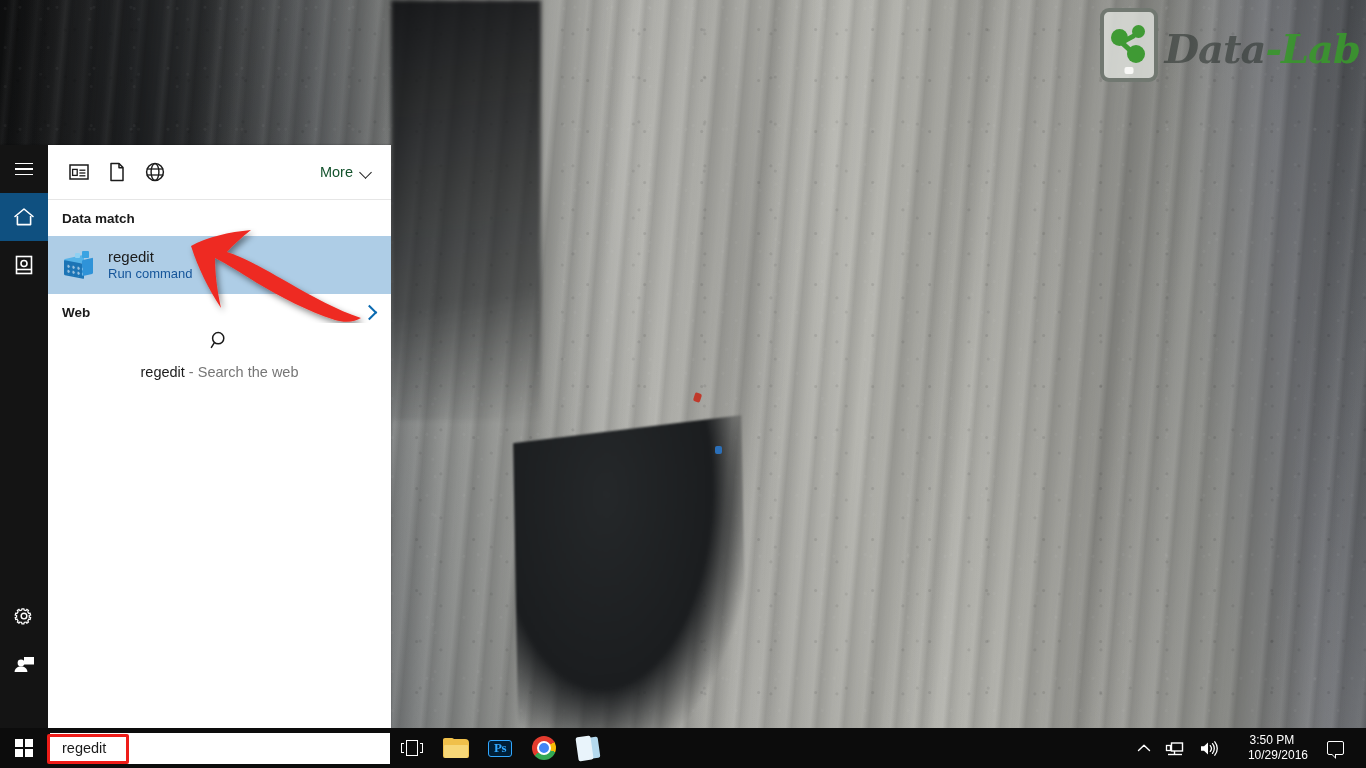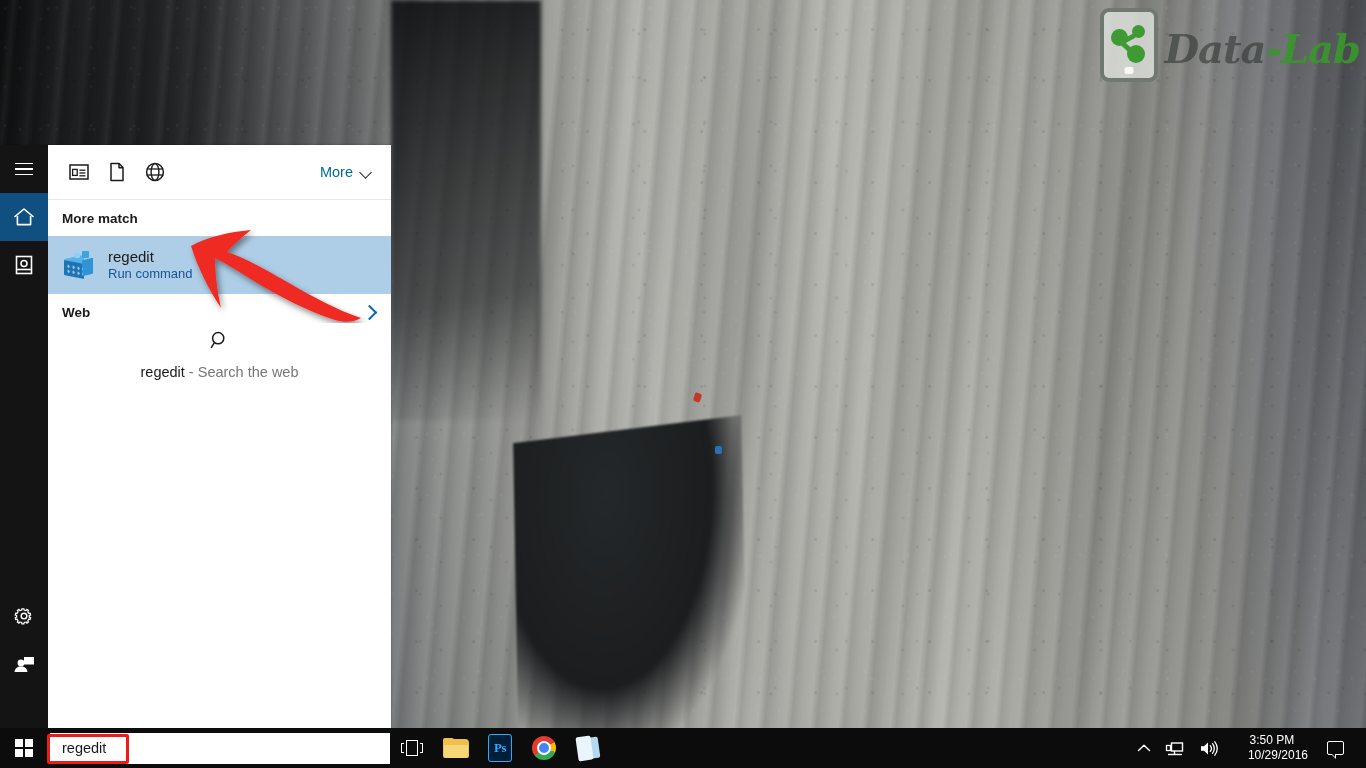--- a/index.html
+++ b/index.html
@@ -156,21 +156,21 @@
     border-bottom: 1px solid #e6e6e6;
   }
   .filter-icon {
     width: 38px; height: 38px;
     display: flex; align-items: center; justify-content: center;
     color: #1b1b1b;
   }
   .filter-spacer { flex: 1 1 auto; }
   #more-btn {
     display: flex; align-items: center; gap: 7px;
-    font-size: 14.5px; color: #0369a1; padding: 4px 2px; margin-left: 48px;
+    font-size: 14.5px; color: #14532d; padding: 4px 2px; margin-left: 48px;
   }
   #more-btn .chev {
     width: 13px; height: 8px; position: relative;
   }
   #more-btn .chev::before {
     content: ""; position: absolute; left: 1px; top: 0;
     width: 8px; height: 8px;
     border-right: 1.6px solid #1b1b1b; border-bottom: 1.6px solid #1b1b1b;
     transform: rotate(45deg);
   }
@@ -271,21 +271,21 @@
   
   .folder { width: 26px; height: 21px; position: relative; }
   .folder .f-back { position: absolute; left: 0; top: 1px; width: 26px; height: 19px;
     background: #f0c04a; border-radius: 2px 4px 2px 2px; }
   .folder .f-tab { position: absolute; left: 0; top: 0; width: 11px; height: 4px; background: #f0c04a; border-radius: 2px 2px 0 0; }
   .folder .f-front { position: absolute; left: 1px; top: 7px; width: 24px; height: 13px;
     background: #f7d777; border-radius: 1px 1px 2px 2px; }
   .folder .f-win { position: absolute; left: 8px; top: 10px; width: 9px; height: 8px; background: #8fd2f0; border-radius: 1px; }
 
   
-  .ps { width: 24px; height: 28px; background: #001e36; border: 1.8px solid #31a8ff;
+  .ps { width: 24px; height: 17px; background: #001e36; border: 1.8px solid #31a8ff;
     border-radius: 3px; color: #31a8ff; font-size: 13px; font-weight: bold;
     display: flex; align-items: center; justify-content: center;
     font-family: "Liberation Serif", serif; letter-spacing: -.5px; }
 
   
   .chrome { width: 24px; height: 24px; border-radius: 50%; position: relative; overflow: hidden;
     background: conic-gradient(from -60deg, #e33b2e 0deg 120deg, #fbbc05 120deg 170deg, #34a853 170deg 290deg, #e33b2e 290deg 360deg); }
   .chrome::after { content: ""; position: absolute; left: 50%; top: 50%; transform: translate(-50%,-50%);
     width: 10px; height: 10px; background: #4285f4; border: 2px solid #fff; border-radius: 50%; }
 
@@ -411,21 +411,21 @@
             <line x1="1.7" y1="13" x2="18.3" y2="13" stroke="#1b1b1b" stroke-width="1.3"></line>
           </svg>
         </div>
         <div class="filter-spacer"></div>
         <div id="more-btn">
           <span>More</span>
           <span class="chev"></span>
         </div>
       </div>
 
-      <div class="section-header">More match</div>
+      <div class="section-header">Data match</div>
 
       <div class="result-row selected">
         <div class="regedit-icon">
           <i class="ri-c"></i>
             <i class="ri-a"></i>
             <i class="ri-b"></i>
           <i class="ri-dots"></i>
             <i class="ri-e"></i>
             <i class="ri-d"></i>
         </div>

